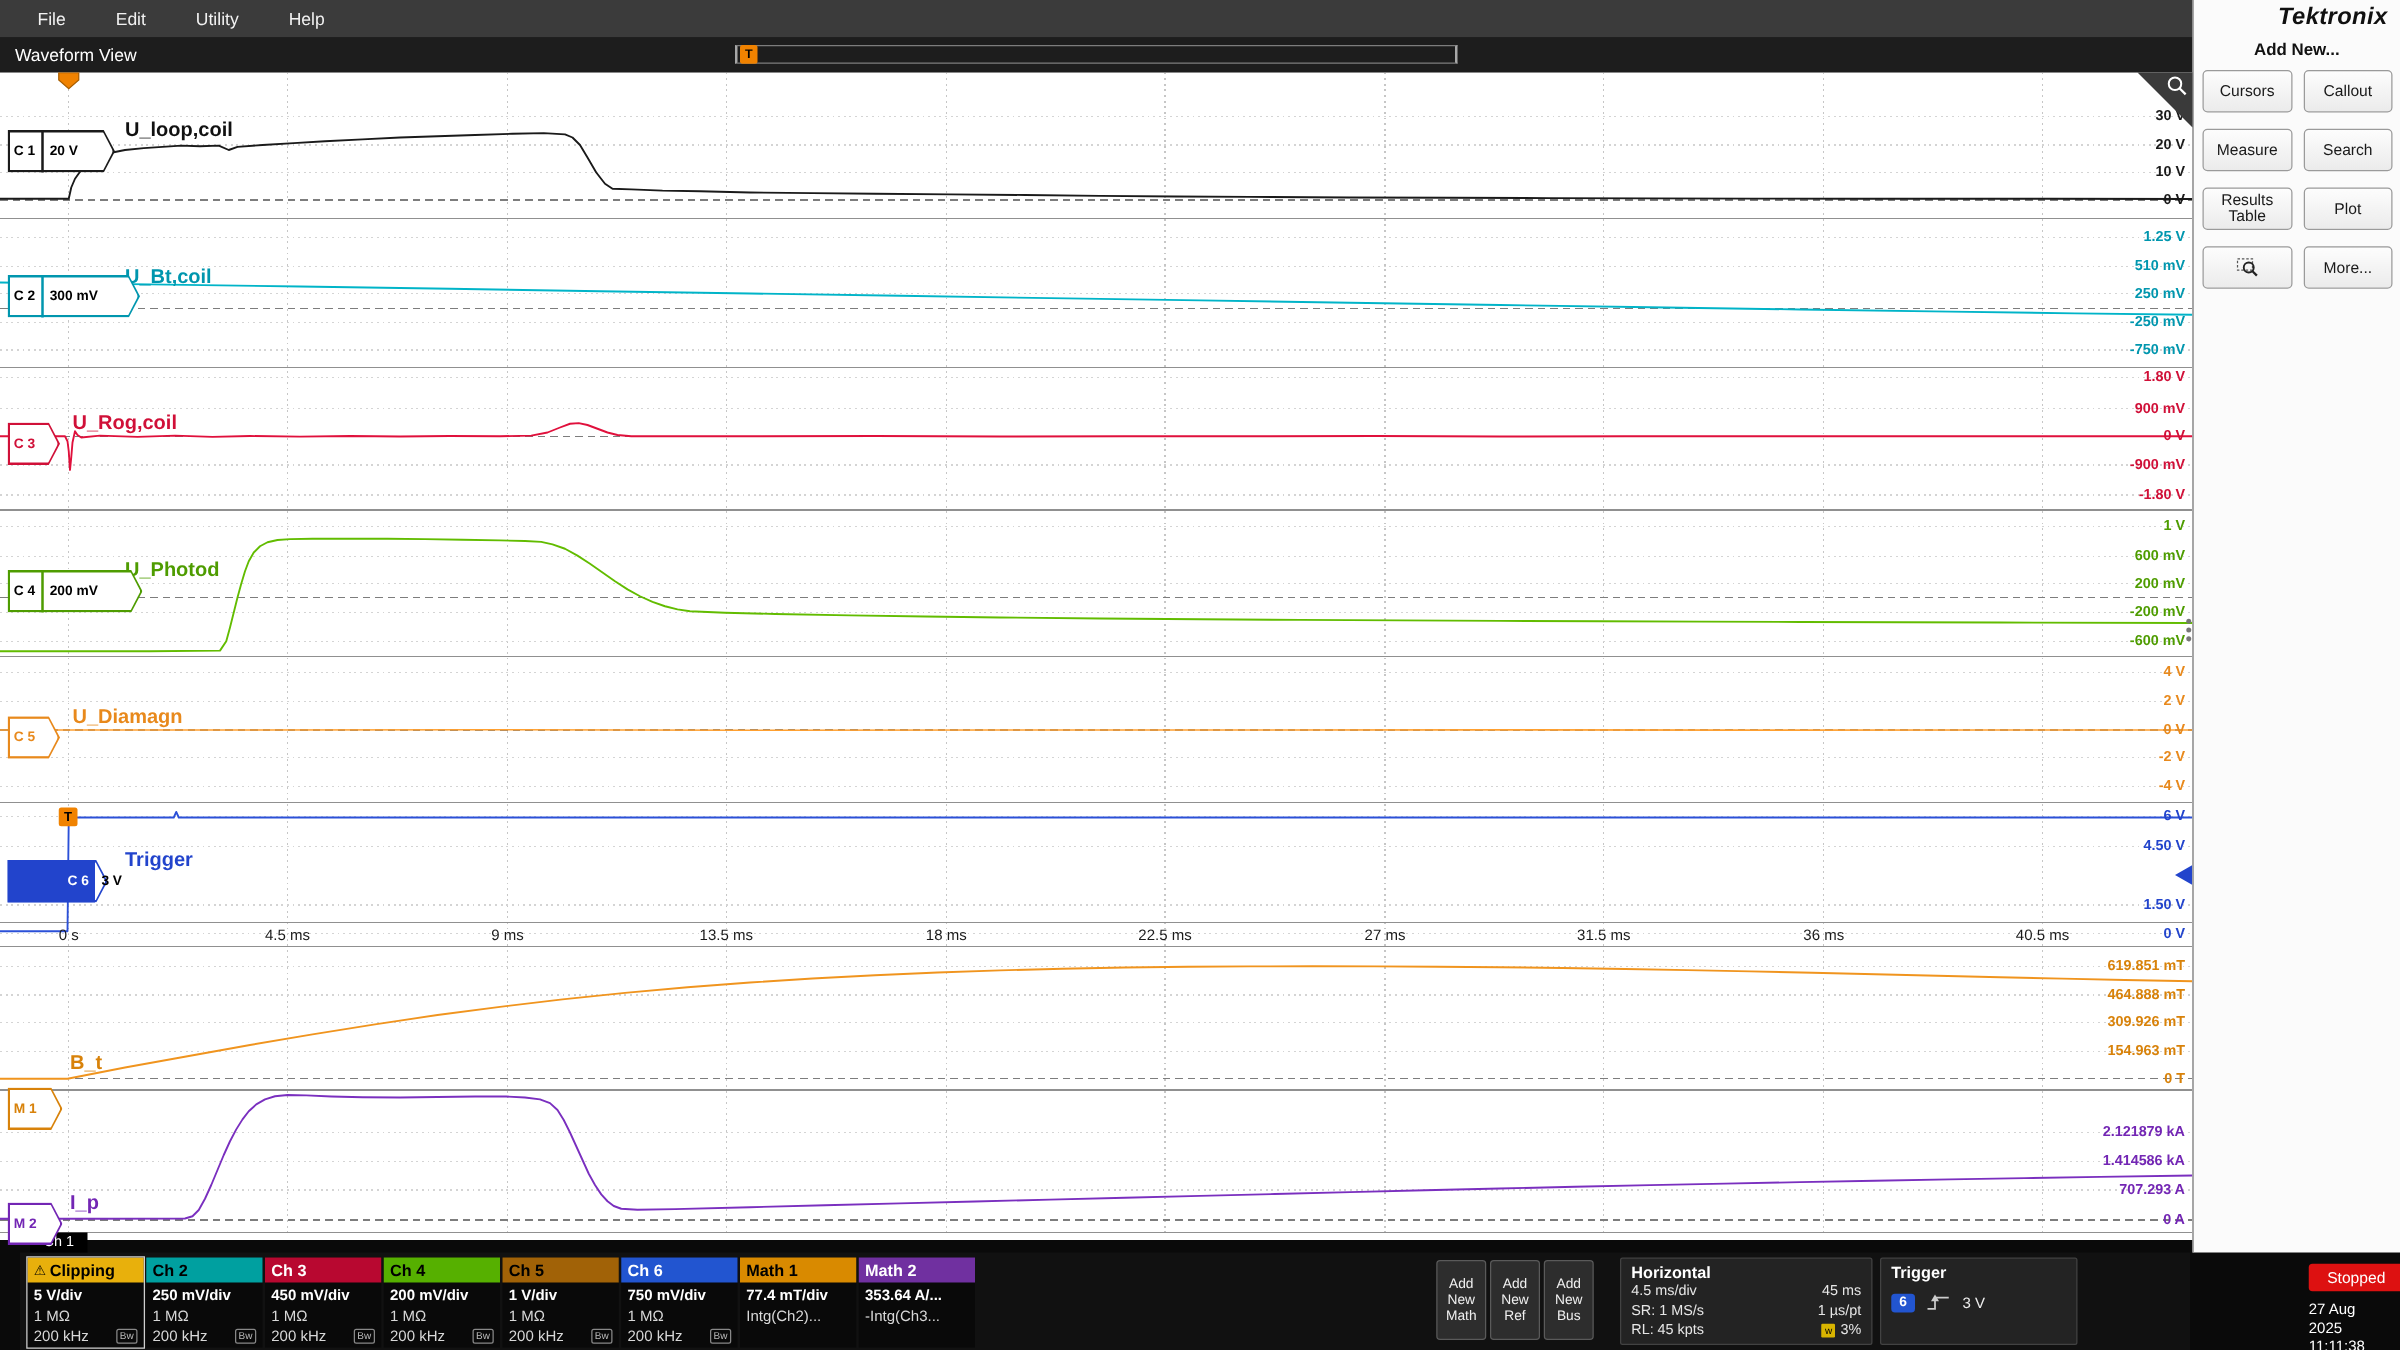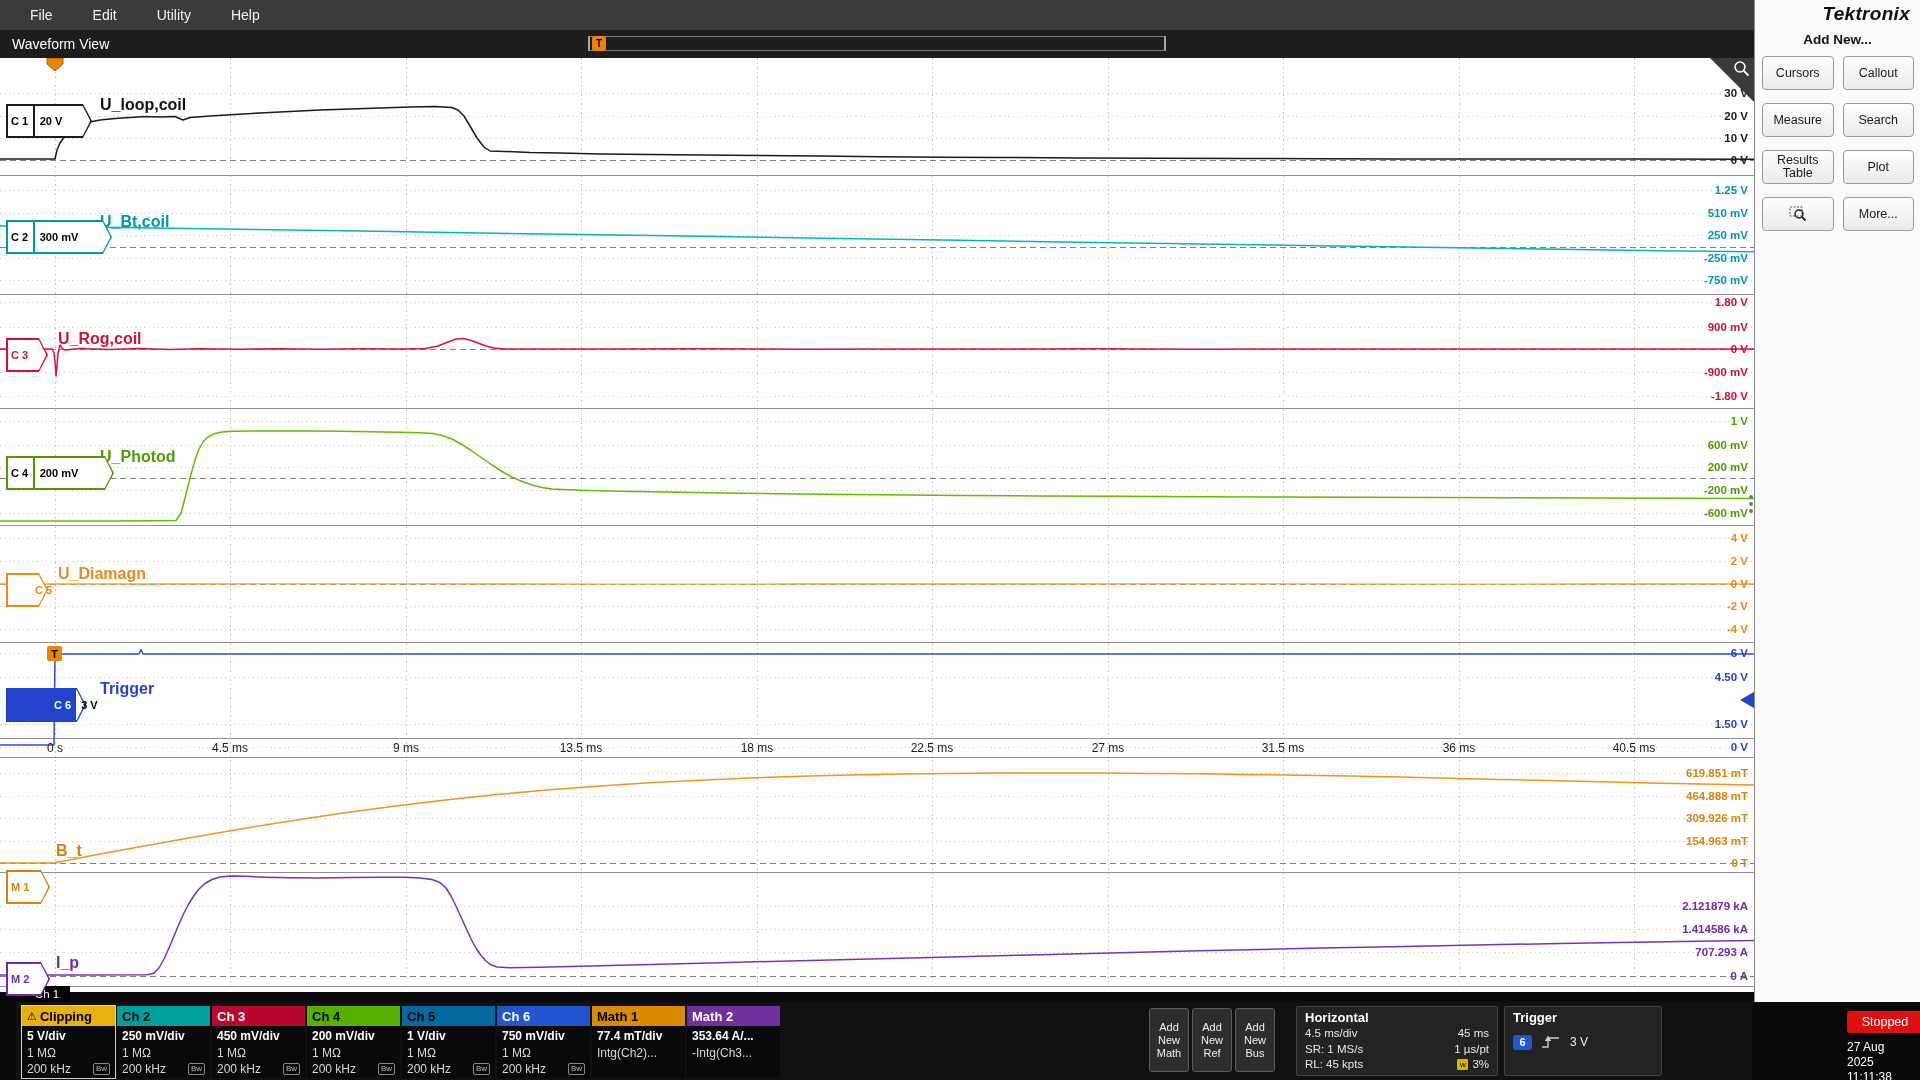--- a/index.html
+++ b/index.html
@@ -232,21 +232,21 @@
       <div class="scale-label" style="top: 480px; color: rgb(232, 137, 28);">4 V</div>
       <div class="scale-label" style="top: 503px; color: rgb(232, 137, 28);">2 V</div>
       <div class="scale-label" style="top: 526px; color: rgb(232, 137, 28);">0 V</div>
       <div class="scale-label" style="top: 548px; color: rgb(232, 137, 28);">-2 V</div>
       <div class="scale-label" style="top: 571px; color: rgb(232, 137, 28);">-4 V</div>
       <div class="ch-name" style="left: 58px; top: 516px; color: rgb(232, 137, 28);">U_Diamagn</div>
       <div class="pbadge" style="left: 6px; top: 515px; width: 42px;">
         <div class="pb-outer" style="background: rgb(232, 137, 28);"></div>
         <div class="pb-inner"></div>
         <div class="pb-content">
-          <span class="pb-part" style="color: rgb(232, 137, 28); margin-left: 24px;">C 5</span>
+          <span class="pb-part" style="color: rgb(232, 137, 28);">C 5</span>
         </div>
       </div>
       <div class="scale-label" style="top: 595px; color: rgb(34, 68, 204);">6 V</div>
       <div class="scale-label" style="top: 619px; color: rgb(34, 68, 204);">4.50 V</div>
       <div class="scale-label" style="top: 666px; color: rgb(34, 68, 204);">1.50 V</div>
       <div class="scale-label" style="top: 689px; color: rgb(34, 68, 204);">0 V</div>
       <div class="ch-name" style="left: 100px; top: 631px; color: rgb(34, 68, 204);">Trigger</div>
       <div class="pbadge" style="left: 6px; top: 630px; width: 80px;">
         <div class="pb-outer" style="background: rgb(34, 68, 204);"></div>
         <div class="pb-inner"></div>
@@ -386,21 +386,21 @@
             <div class="brow">
               <span>1 MΩ</span>
             </div>
             <div class="brow">
               <span>200 kHz</span>
               <span class="bwchip">Bw</span>
             </div>
           </div>
         </div>
         <div class="bbadge">
-          <div class="bhead" style="background: #0369a1; color: rgb(0, 0, 0);">
+          <div class="bhead" style="background: #a16207; color: rgb(0, 0, 0);">
             <span>Ch 5</span>
           </div>
           <div class="bbody">
             <div class="brow first">
               <span>1 V/div</span>
             </div>
             <div class="brow">
               <span>1 MΩ</span>
             </div>
             <div class="brow">

